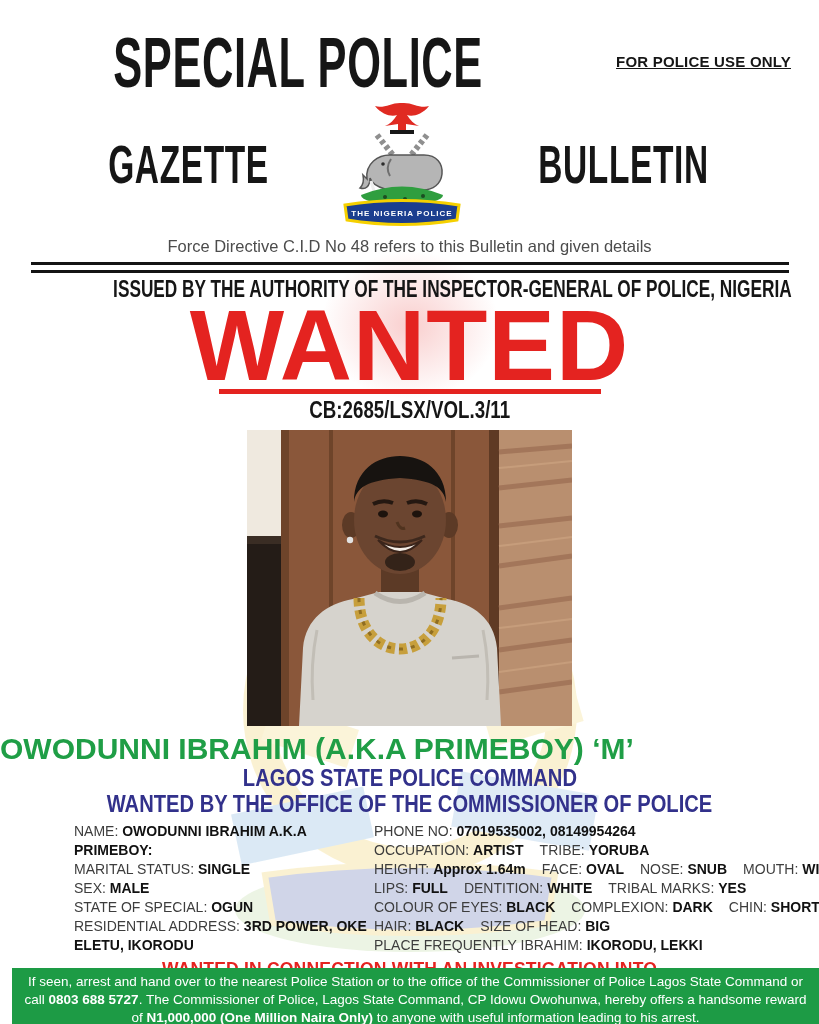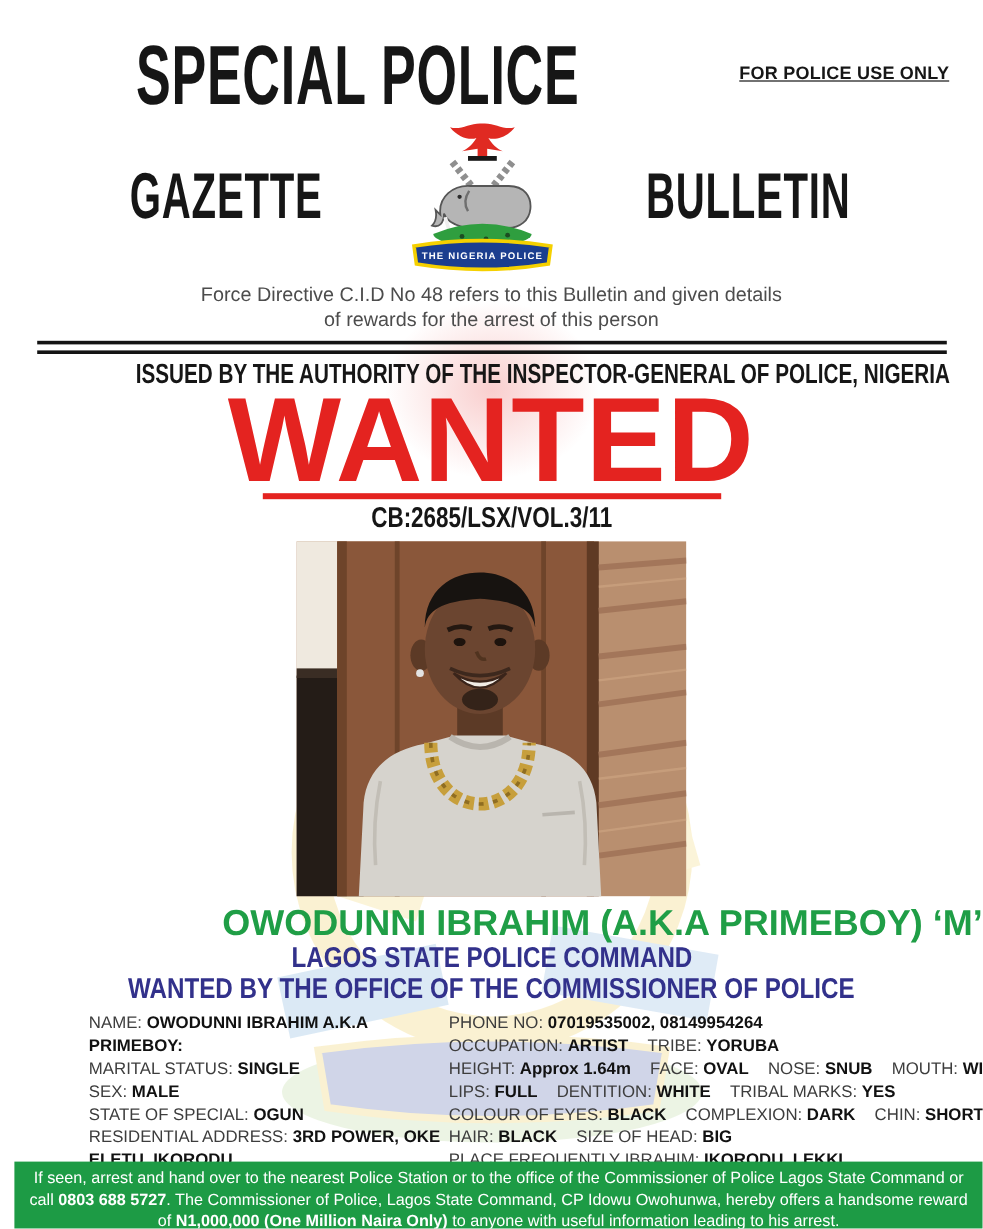--- a/index.html
+++ b/index.html
@@ -35,21 +35,21 @@
   .crest{width:132px;height:126px;flex:0 0 auto;}
   .directive{text-align:center;color:var(--gray);font-size:16.5px;line-height:1.3;margin-top:8px;}
   .double-rule{margin:5px auto 0;width:758px;height:11px;
     border-top:3px solid #141414;border-bottom:3px solid #141414;}
   .issued{text-align:center;font-size:23px;font-weight:800;color:var(--ink);margin-top:5px;line-height:1;}
   .wanted-word{color:var(--red);font-size:100px;font-weight:800;text-align:center;
     line-height:.8;letter-spacing:1px;margin-top:4px;}
   .wanted-underline{width:382px;height:5px;background:var(--red);margin:4px auto 0;}
   .case-no{font-size:24px;font-weight:700;color:var(--ink);text-align:center;margin-top:3px;line-height:1.05;}
   .photo{display:block;width:325px;height:296px;margin:7px auto 0;}
-  .name-green{color:var(--green);font-size:30px;font-weight:800;text-align:right;
+  .name-green{color:var(--green);font-size:30px;font-weight:800;text-align:left;
     margin-top:7px;line-height:1.08;letter-spacing:0;}
   .navy-line{color:var(--navy);font-size:24px;font-weight:800;text-align:center;line-height:1.08;}
   .details{display:flex;padding:0 24px 0 74px;margin-top:5px;font-size:14px;color:#333;}
   .det-col-left{width:300px;flex:0 0 auto;}
   .det-col-right{flex:1;}
   .det-row{line-height:1.36;}
   .det-col-right .det-row{white-space:nowrap;}
   .pair{margin-right:16px;}
   .lbl{color:#3d3d3d;}
   .val{font-weight:bold;color:#111;}
@@ -100,21 +100,20 @@
           <circle cx="86" cy="95" r="2" fill="#1c4d22"></circle>
         <path d="M8 104 Q65 95 122 104 L120 119 Q65 128 10 119 Z" fill="#1b3e8f" stroke="#f5d000" stroke-width="3"></path>
         <text x="65" y="115" text-anchor="middle" font-size="8" font-weight="bold" fill="#ffffff" letter-spacing="1">THE NIGERIA POLICE</text>
       </svg>
 
       <span class="mast-word"><span class="condense">BULLETIN</span></span>
     </div>
 
     <p class="directive">
       <span>Force Directive C.I.D No 48 refers to this Bulletin and given details</span><br>
-      <span>of rewards for the arrest of this person</span>
     </p>
 
     <div class="double-rule"></div>
 
     <div class="issued"><span class="condense-75">ISSUED BY THE AUTHORITY OF THE INSPECTOR-GENERAL OF POLICE, NIGERIA</span></div>
 
     <div class="wanted-word">WANTED</div>
     <div class="wanted-underline"></div>
     <div class="case-no"><span class="condense-78">CB:2685/LSX/VOL.3/11</span></div>
 

